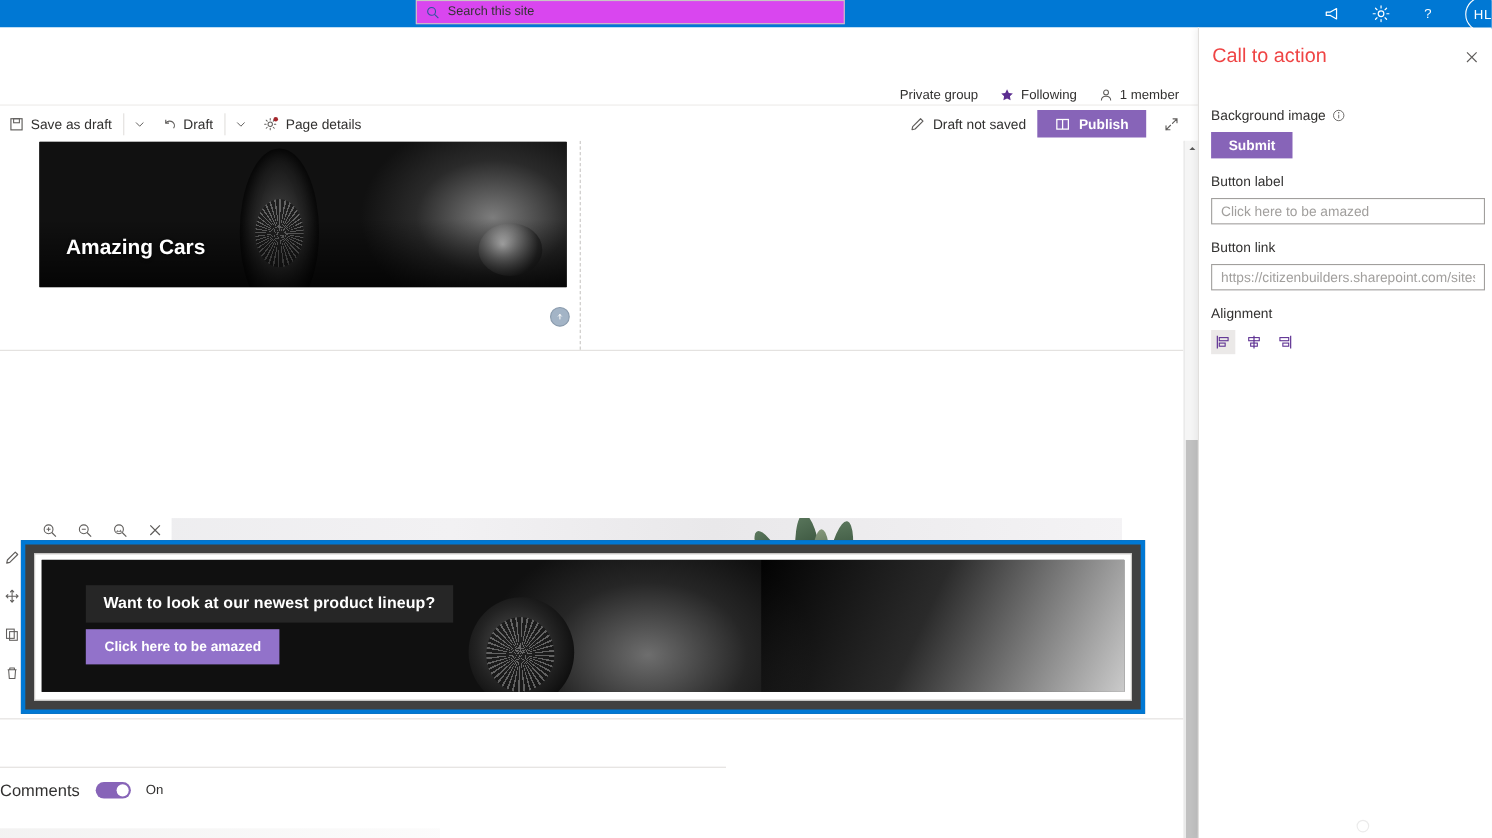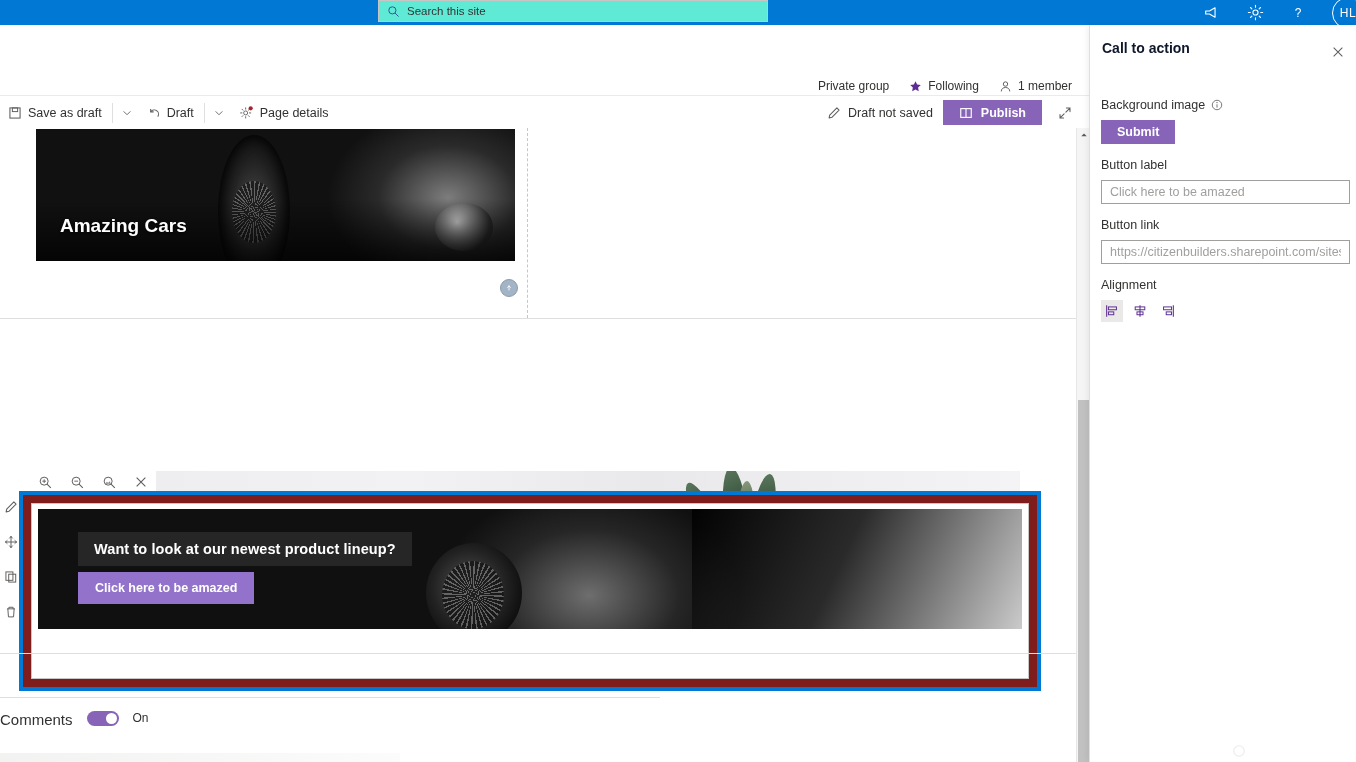--- a/index.html
+++ b/index.html
@@ -12,21 +12,21 @@
   }
   #root { position: relative; width: 1356px; height: 762px; overflow: hidden; }
 
   
   .suitebar {
     position: absolute; left: 0; top: 0; width: 1356px; height: 25px;
     background: #0078d4; display: flex; align-items: center;
   }
   .suite-search {
     position: absolute; left: 378px; top: 0px; width: 390px; height: 20px;
-    background: #5eead4; border: 1px solid #c8c6c4;
+    background: #d946ef; border: 1px solid #c8c6c4;
     display: flex; align-items: center; gap: 7px; padding: 10px 8px;
     box-sizing: border-box;
   }
   .suite-search .ph { font-size: 11.5px; color: #343434; }
   .suite-right { position: absolute; right: 0; top: 0; height: 25px; display: flex; align-items: center; gap: 26px; padding-right: 6px; }
   .suite-right .sicon { color: #ffffff; display: flex; align-items: center; justify-content: center; }
   .avatar-circle {
     width: 30px; height: 30px; border-radius: 50%;
     border: 1.5px solid #ffffff; color: #ffffff;
     font-size: 12px; display: flex; align-items: center; justify-content: center;
@@ -159,23 +159,23 @@
   
   .wp-toolbar {
     position: absolute; left: 30px; top: 342px;
     display: flex; align-items: center; gap: 10px;
     background: #ffffff; padding: 2px 4px;
   }
   .wp-toolbar .tbtn { width: 22px; height: 20px; display: flex; align-items: center; justify-content: center; cursor: pointer; }
 
   
   .section3 {
-    position: absolute; left: 19px; top: 363px; width: 1022px; height: 200px;
+    position: absolute; left: 19px; top: 363px; width: 1022px; height: 158px;
     border: 4px solid #0078d4;
-    background: #7f1d1d;
+    background: #404040;
     box-sizing: border-box;
   }
   .wp-inner {
     position: absolute; left: 8px; top: 8px; right: 8px; bottom: 8px;
     border: 1px solid #c8c6c4; background: #ffffff;
   }
   .cta-cars {
     position: absolute; left: 6px; top: 5px; width: 984px; height: 120px;
     overflow: hidden;
     background:
@@ -249,21 +249,21 @@
   }
 
   
   .pane {
     position: absolute; right: 0; top: 25px; width: 266px; height: 737px;
     background: #ffffff; border-left: 1px solid #e1dfdd;
     box-shadow: -2px 0 6px rgba(0,0,0,.06);
   }
   .pane-title {
     position: absolute; left: 12px; top: 15px;
-    font-size: 14px; color: #0f172a; font-weight: bold;
+    font-size: 18px; color: #ef4444; font-weight: normal;
   }
   .pane-close {
     position: absolute; right: 8px; top: 17px; width: 20px; height: 20px;
     display: flex; align-items: center; justify-content: center; cursor: pointer;
   }
   .pane-body { position: absolute; left: 11px; top: 55px; right: 0px; margin-top: 18px; }
   .field-label {
     font-size: 12.5px; color: #323130; margin-bottom: 8px;
     display: flex; align-items: center; gap: 6px;
   }

